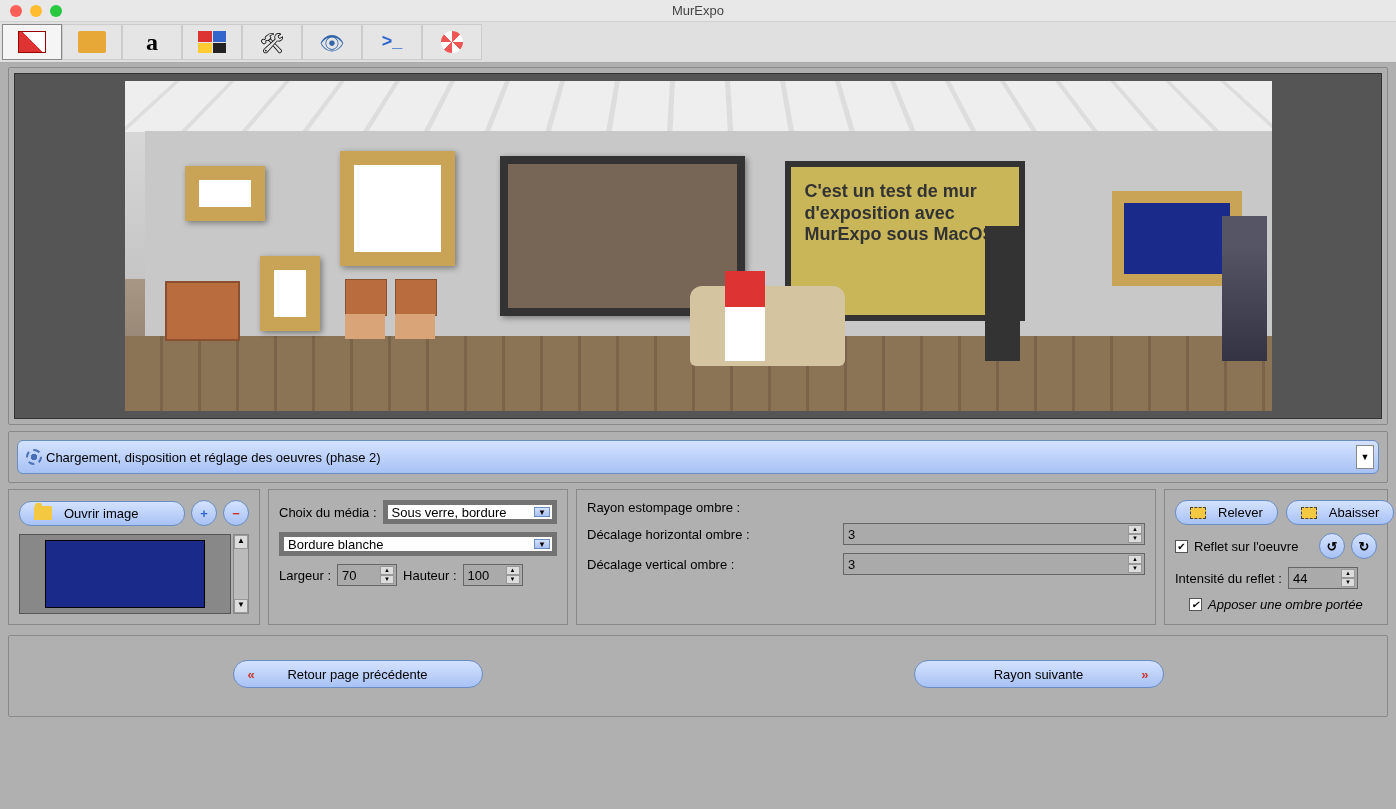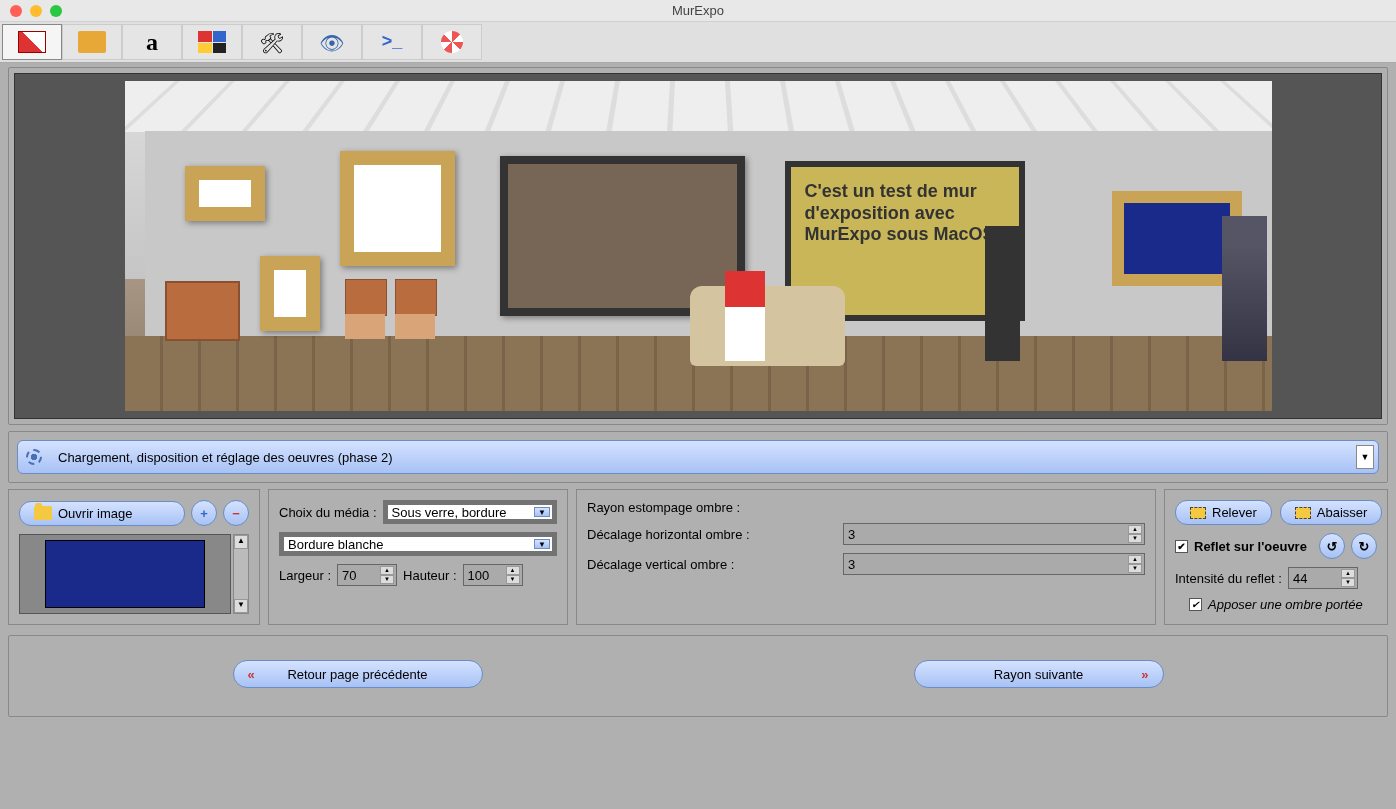--- a/index.html
+++ b/index.html
@@ -37,33 +37,33 @@
 .blue-frame { position: absolute; right: 30px; top: 110px; width: 130px; height: 95px; border: 12px solid #c9a456; background: #1a2a8a; }
 .dresser { position: absolute; left: 40px; bottom: 70px; width: 75px; height: 60px; background: #b96d3e; border: 2px solid #8a5030; }
 .chair { position: absolute; bottom: 72px; width: 40px; height: 60px; }
 .chair::before { content:''; position:absolute; top:0; width:100%; height:35px; background:#b96d3e; border:1px solid #8a5030; }
 .chair::after { content:''; position:absolute; bottom:0; width:100%; height:25px; background:#d9a578; }
 .person { position: absolute; bottom: 50px; }
 .sofa { position: absolute; left: 565px; bottom: 45px; width: 155px; height: 80px; background: #d4c5a0; border-radius: 12px 12px 6px 6px; }
 
 
 .phase-panel { padding: 8px; }
-.phase-select { width: 100%; height: 34px; background: linear-gradient(#d4e2ff, #a8c2f5); border: 1px solid #6a8dc4; border-radius: 6px; display: flex; align-items: center; padding: 0 8px; gap: 16px; cursor: pointer; position: relative; }
+.phase-select { width: 100%; height: 34px; background: linear-gradient(#d4e2ff, #a8c2f5); border: 1px solid #6a8dc4; border-radius: 6px; display: flex; align-items: center; padding: 0 8px; gap: 4px; cursor: pointer; position: relative; }
 .phase-select .gear { width: 16px; height: 16px; background: radial-gradient(circle, #4a6fb5 40%, transparent 41%); border: 2px dashed #4a6fb5; border-radius: 50%; }
 .phase-select .arrow { position: absolute; right: 4px; top: 4px; bottom: 4px; width: 18px; background: #fff; border: 1px solid #888; display: flex; align-items: center; justify-content: center; font-size: 9px; }
 
 
 .controls-row { display: flex; gap: 8px; padding: 0 0 4px 0; }
 .control-group { background: #b0b0b0; border: 1px solid #888; padding: 10px; display: flex; flex-direction: column; gap: 8px; }
 .cg1 { width: 252px; }
 .cg2 { width: 300px; }
 .cg3 { flex: 1; }
 .cg4 { width: 224px; }
 
-.blue-btn { background: linear-gradient(#d4e2ff, #a8c2f5); border: 1px solid #6a8dc4; border-radius: 12px; padding: 4px 14px; cursor: pointer; display: inline-flex; align-items: center; gap: 6px; font-size: 13px; }
+.blue-btn { background: linear-gradient(#d4e2ff, #a8c2f5); border: 1px solid #6a8dc4; border-radius: 12px; padding: 4px 14px; cursor: pointer; display: inline-flex; align-items: center; gap: 12px; font-size: 13px; }
 .round-btn { width: 26px; height: 26px; border-radius: 13px; background: linear-gradient(#d4e2ff, #a8c2f5); border: 1px solid #6a8dc4; display: inline-flex; align-items: center; justify-content: center; cursor: pointer; font-weight: bold; }
 .round-btn.minus { color: #c33; }
 .round-btn.plus { color: #36c; }
 
 .thumb-area { display: flex; gap: 2px; height: 80px; }
 .thumb-viewer { flex: 1; background: #888; border: 1px solid #555; display: flex; align-items: center; justify-content: center; }
 .thumb-img { width: 160px; height: 68px; background: #1a2a8a; border: 1px solid #000; }
 .thumb-scroll { width: 16px; background: #ccc; border: 1px solid #888; display: flex; flex-direction: column; }
 .thumb-scroll .sbtn { height: 14px; background: #ddd; border: 1px solid #999; font-size: 8px; text-align: center; cursor: pointer; }
 .thumb-scroll .strack { flex: 1; background: #bbb; }
@@ -277,21 +277,21 @@
         <div class="blue-btn" style="flex:1; justify-content:center;">
           <span class="yellow-icon"></span>
           <span>Relever</span>
         </div>
         <div class="blue-btn" style="flex:1; justify-content:center;">
           <span class="yellow-icon"></span>
           <span>Abaisser</span>
         </div>
       </div>
       <div class="row">
-        <div class="checkbox-row" style="flex:1;font-weight:bold;">
+        <div class="checkbox-row" style="flex:1;">
           <span class="checkbox checked"></span>
           <span class="label">Reflet sur l'oeuvre</span>
         </div>
         <div class="round-btn">↺</div>
         <div class="round-btn">↻</div>
       </div>
       <div class="row">
         <span class="label">Intensité du reflet :</span>
         <div class="spinner" style="width:70px;">
           <input value="44" style="">

